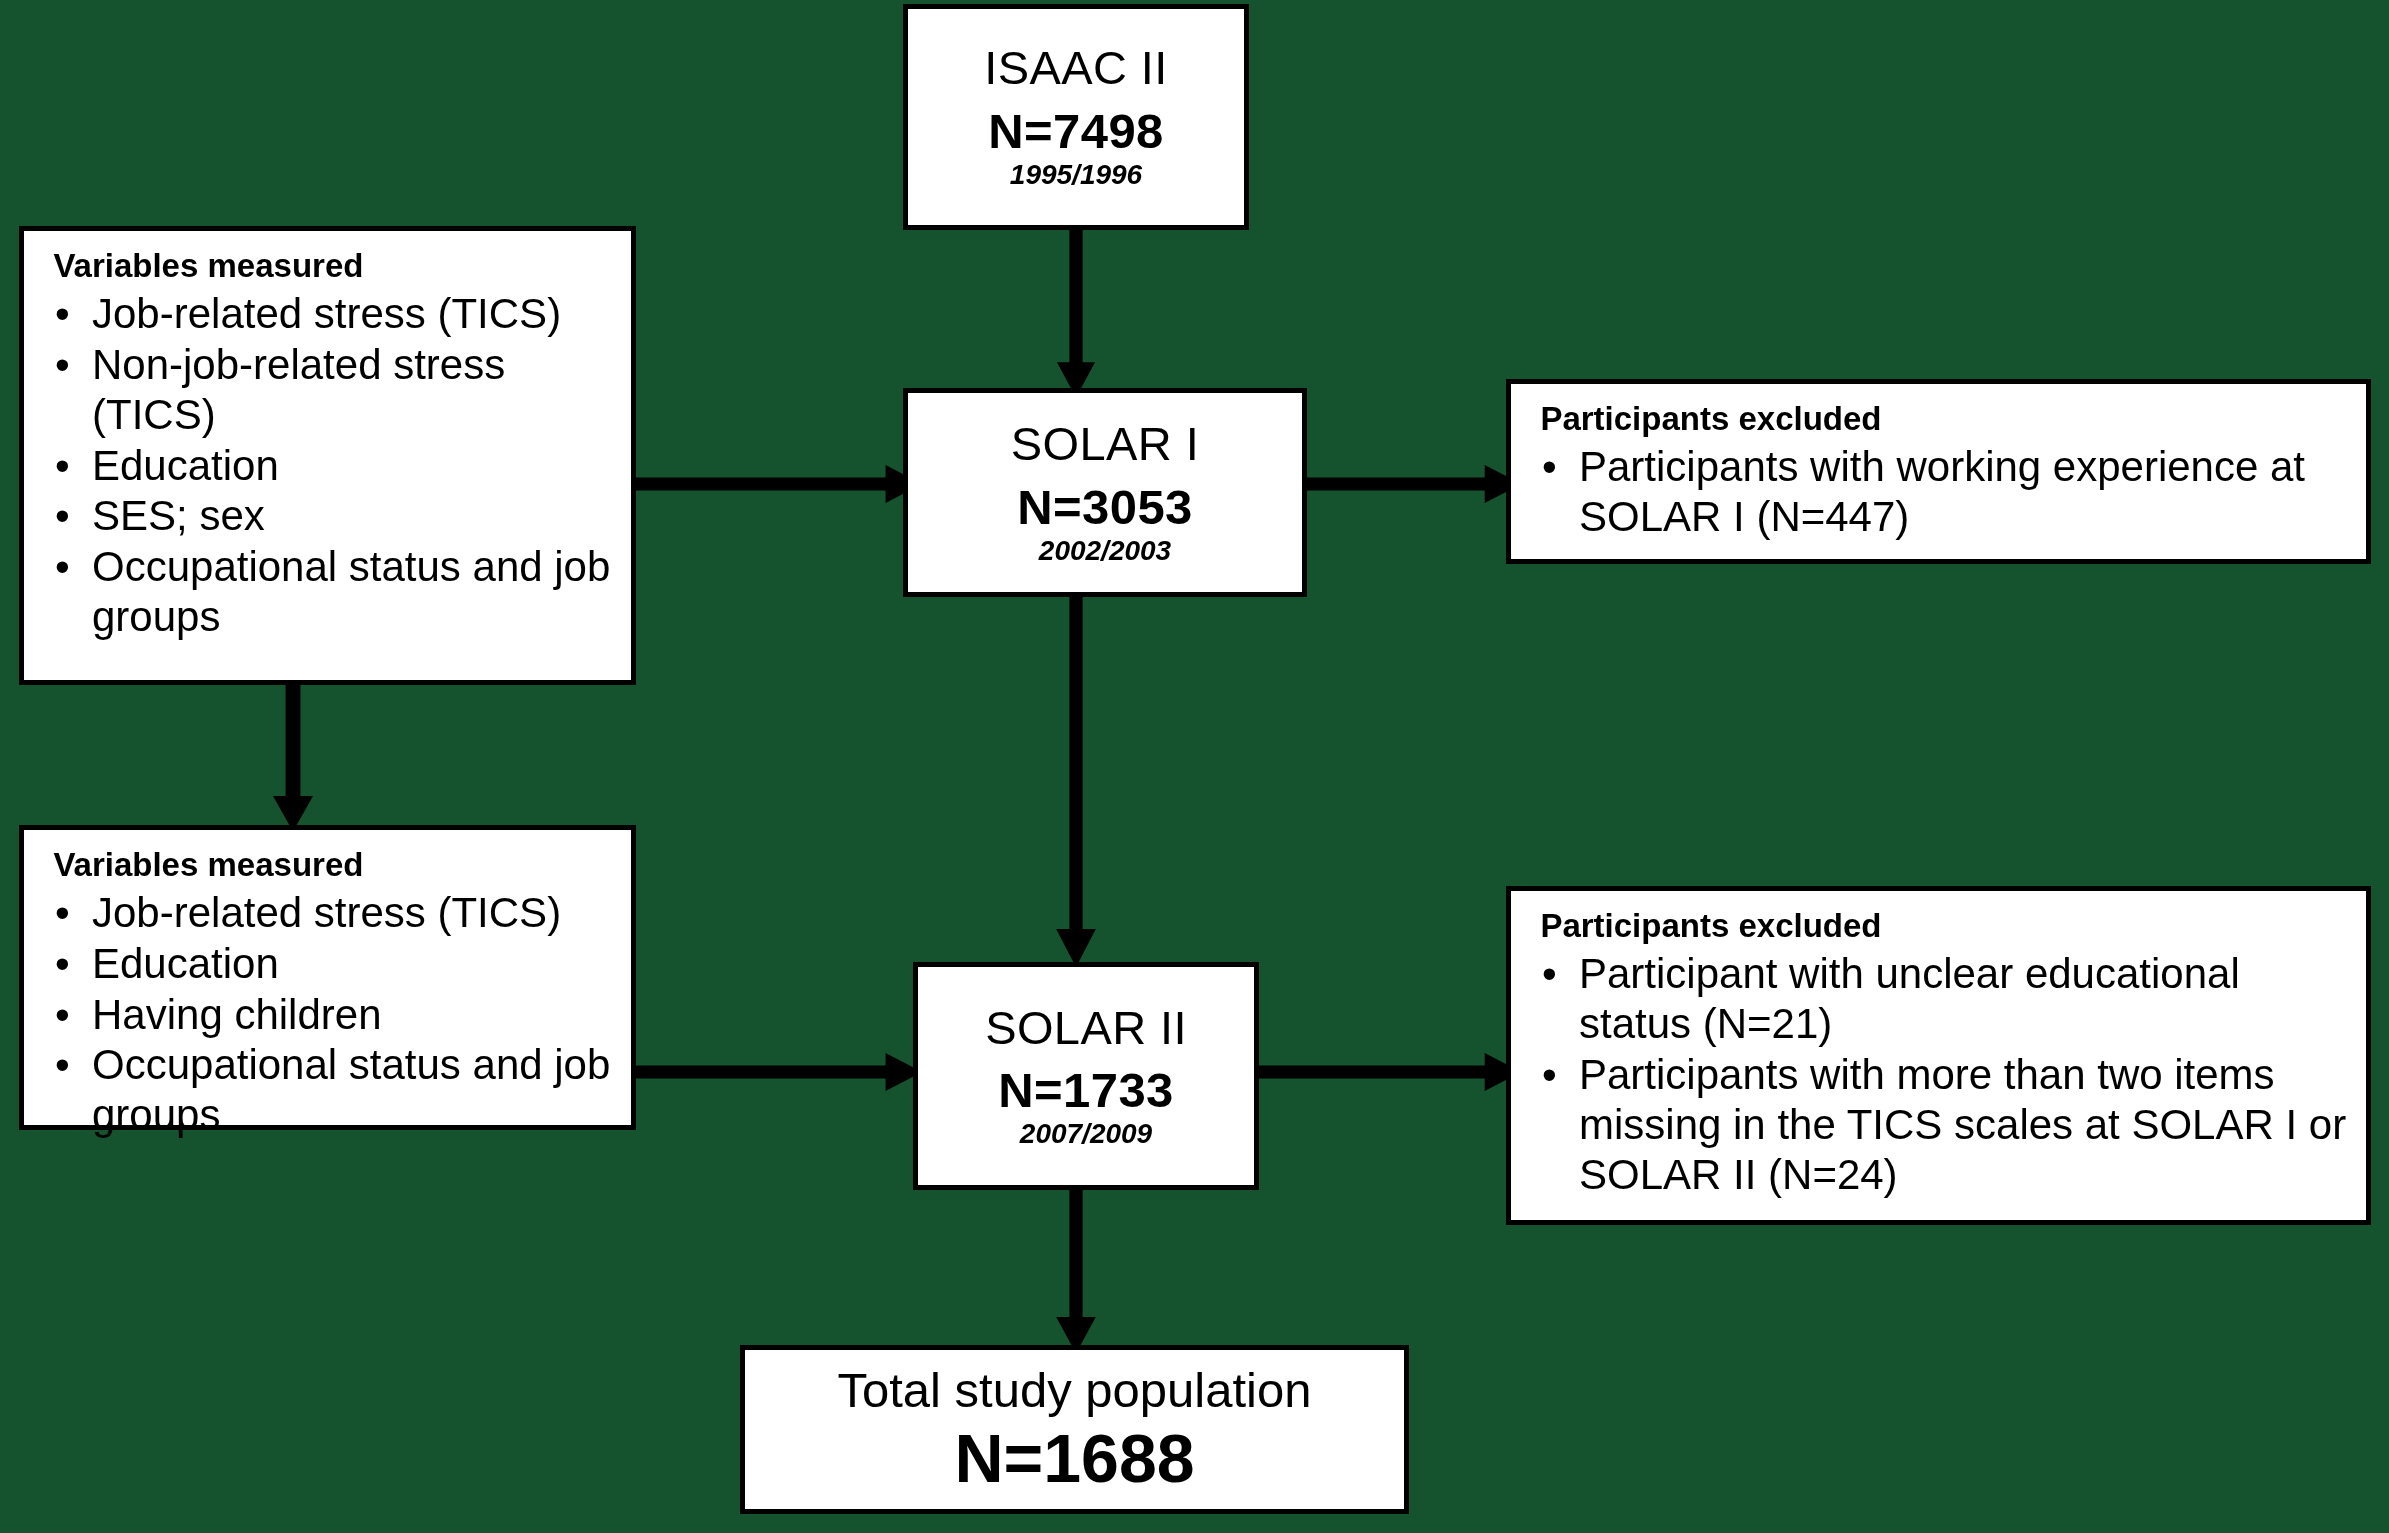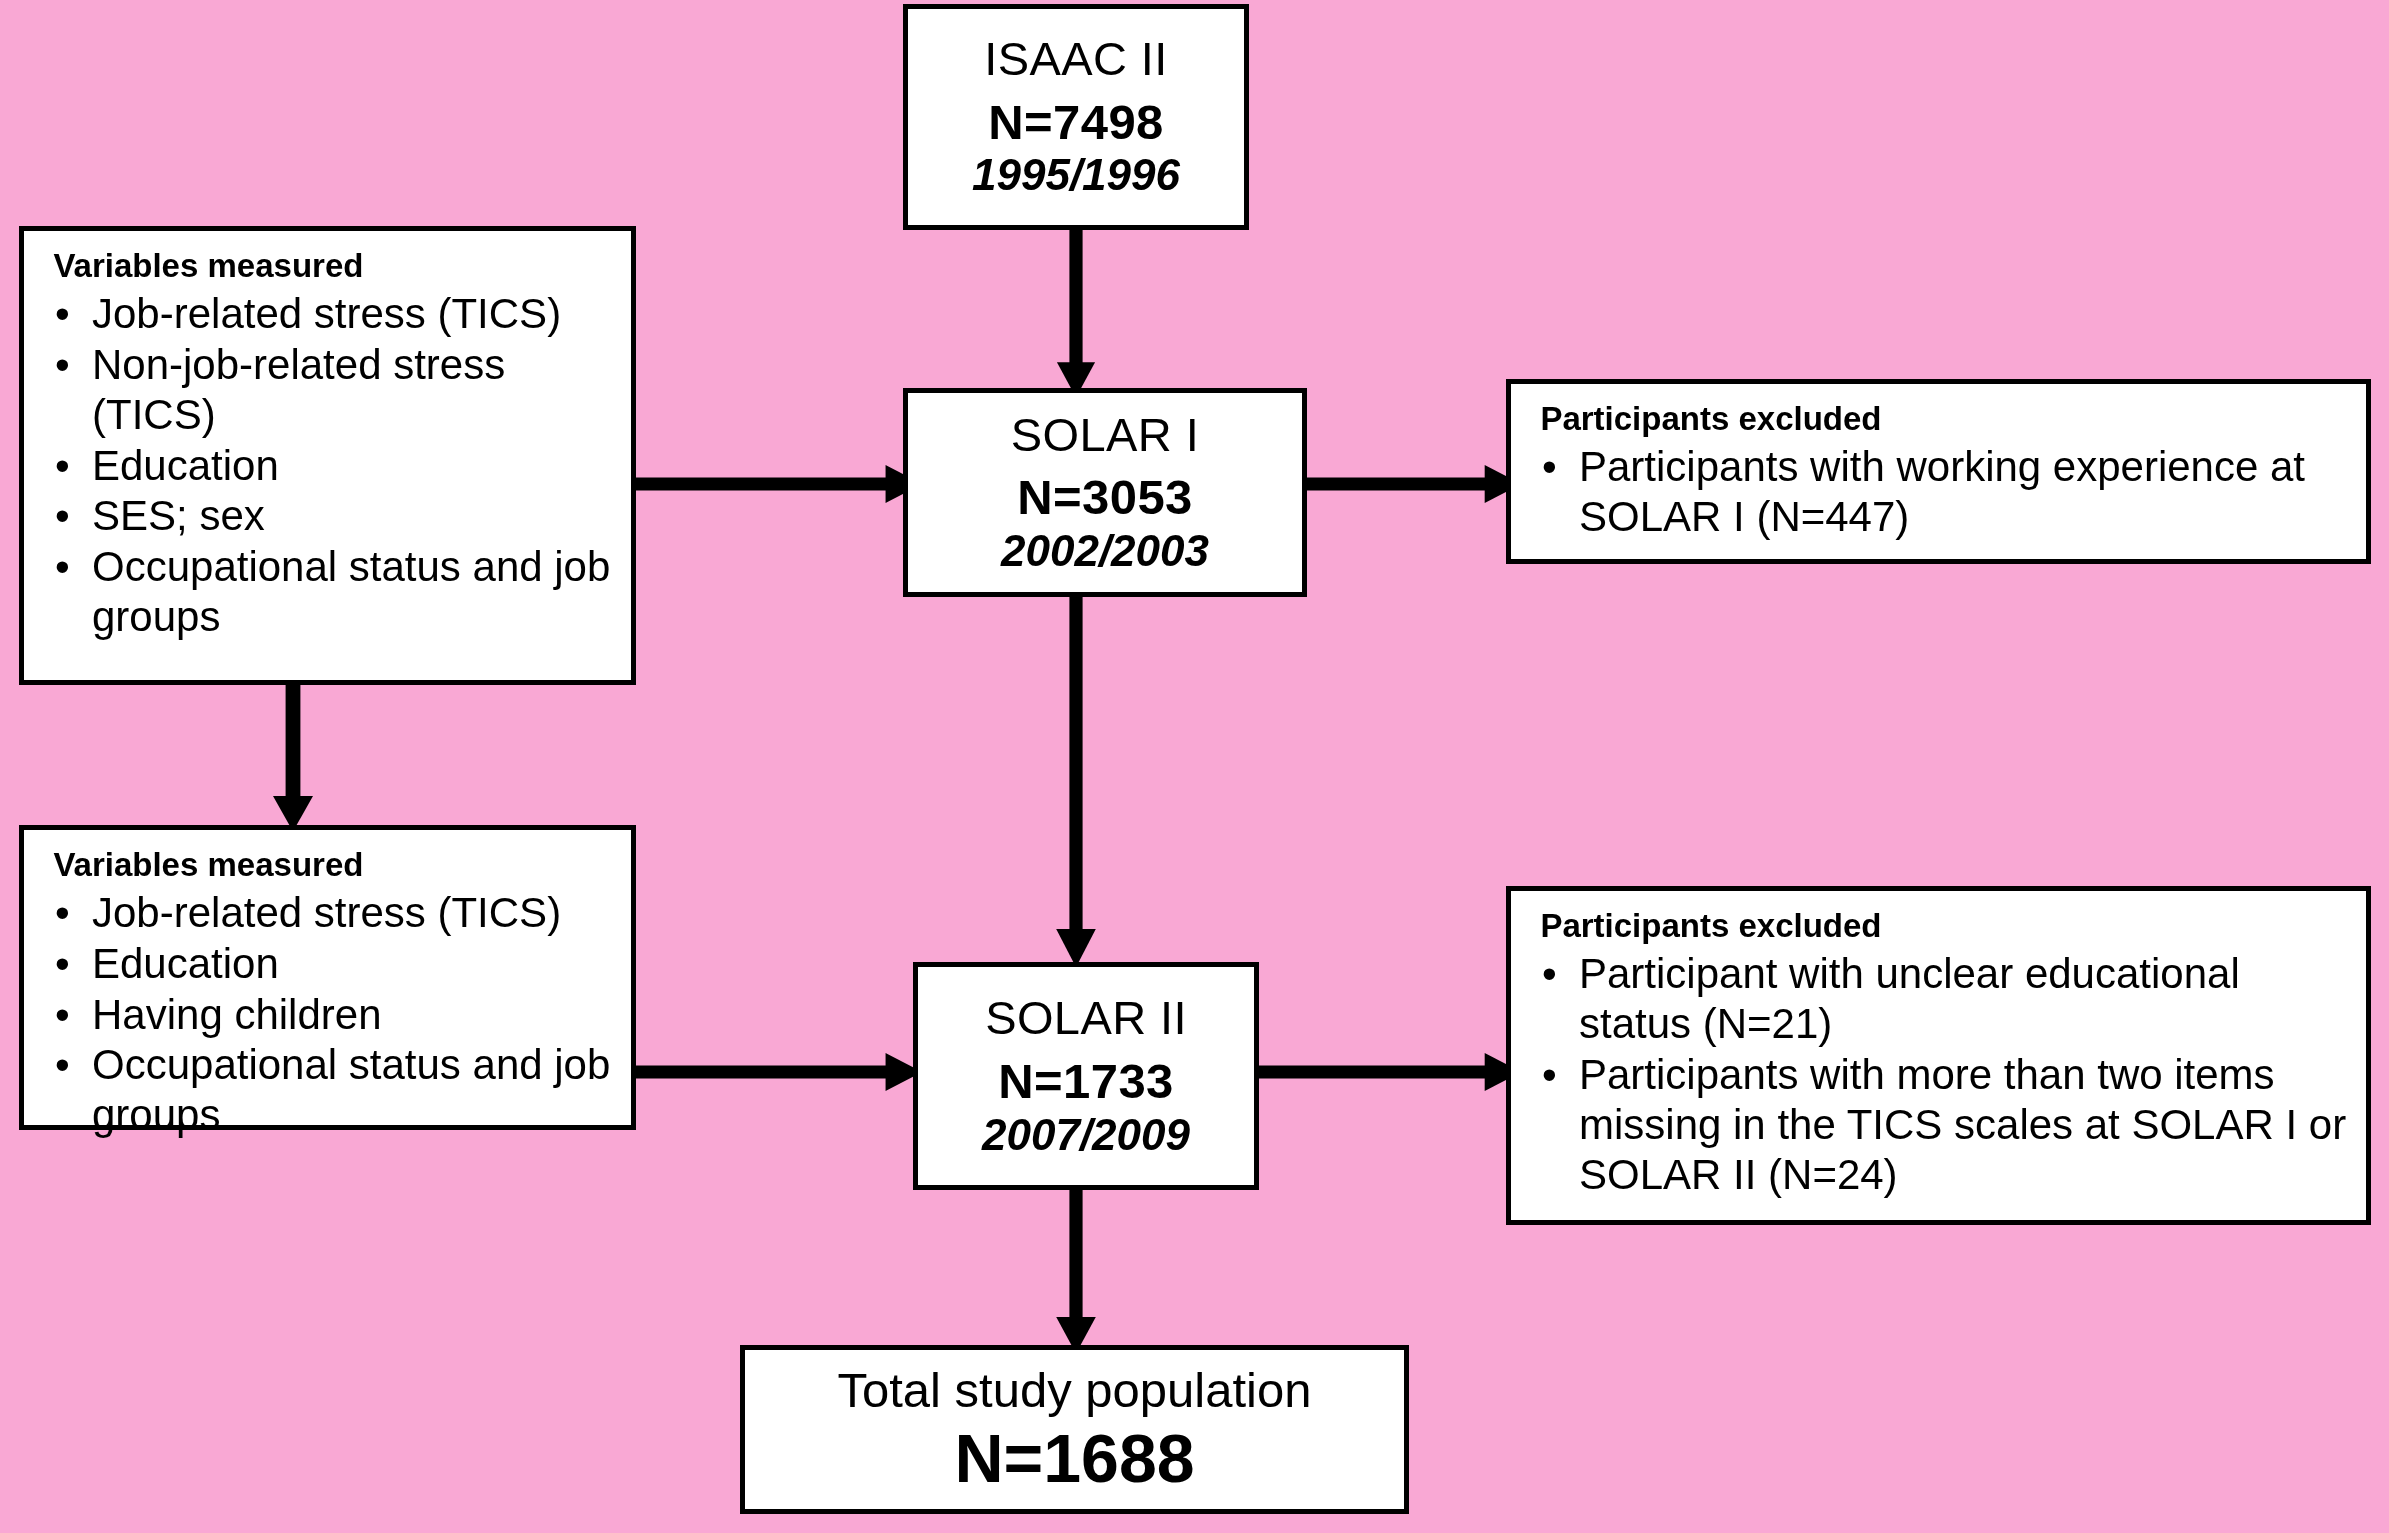--- a/index.html
+++ b/index.html
@@ -4,21 +4,21 @@
 <style>
   html, body {
     margin: 0;
     padding: 0;
     background: #ffffff;
   }
   #canvas {
     position: relative;
     width: 2389px;
     height: 1534px;
-    background: #f9a8d4;
+    background: #14532d;
     overflow: hidden;
     font-family: "Liberation Sans", sans-serif;
     color: #000000;
   }
   .box {
     position: absolute;
     box-sizing: border-box;
     border: 5.2px solid #000000;
     background: #ffffff;
   }
@@ -37,21 +37,21 @@
     letter-spacing: 0.4px;
   }
   .wave .line-n {
     font-size: 49px;
     font-weight: bold;
     line-height: 1.12;
     letter-spacing: 0.4px;
     margin-top: 9px;
   }
   .wave .line-years {
-    font-size: 44px;
+    font-size: 28px;
     font-style: italic;
     font-weight: bold;
     line-height: 1.16;
   }
   
   .listbox {
     padding: 16.3px 19px 13.3px 19px;
   }
   .listbox .head {
     font-size: 33px;

